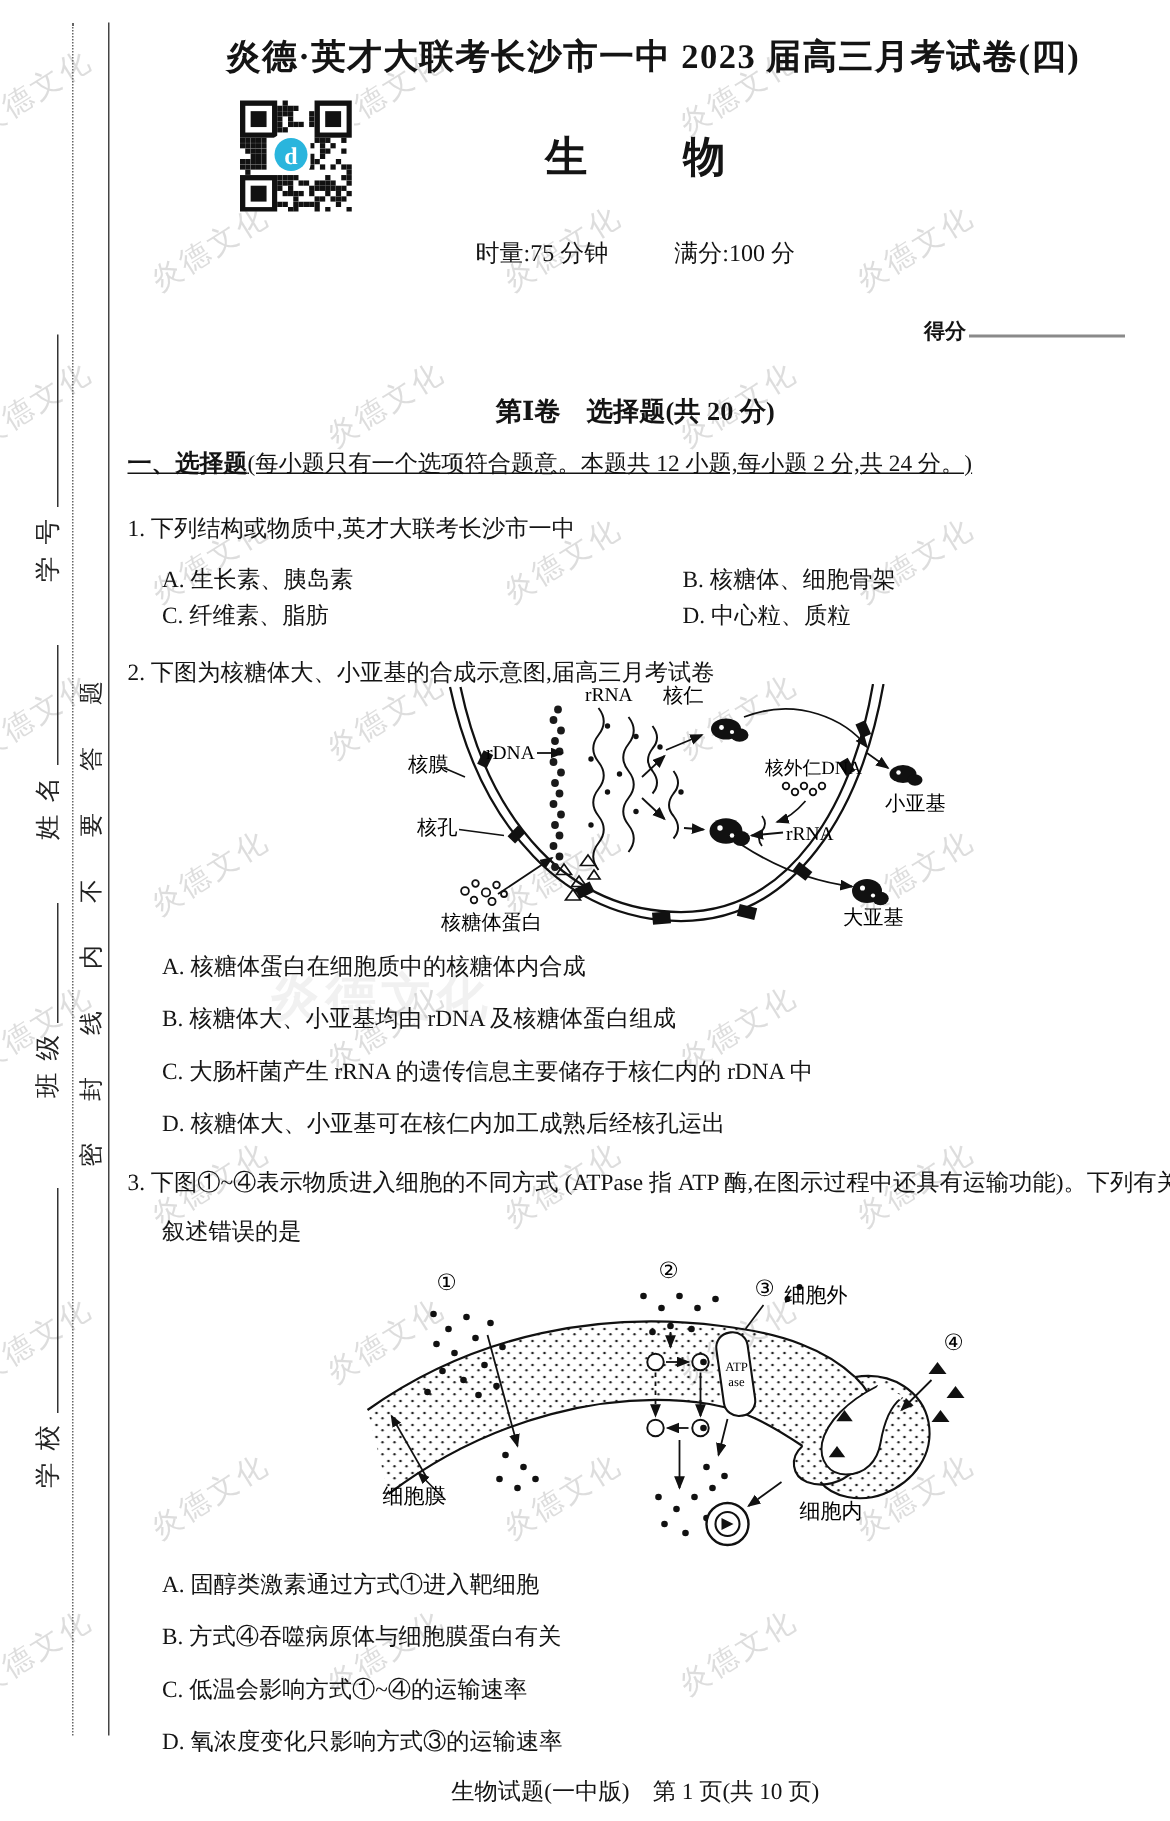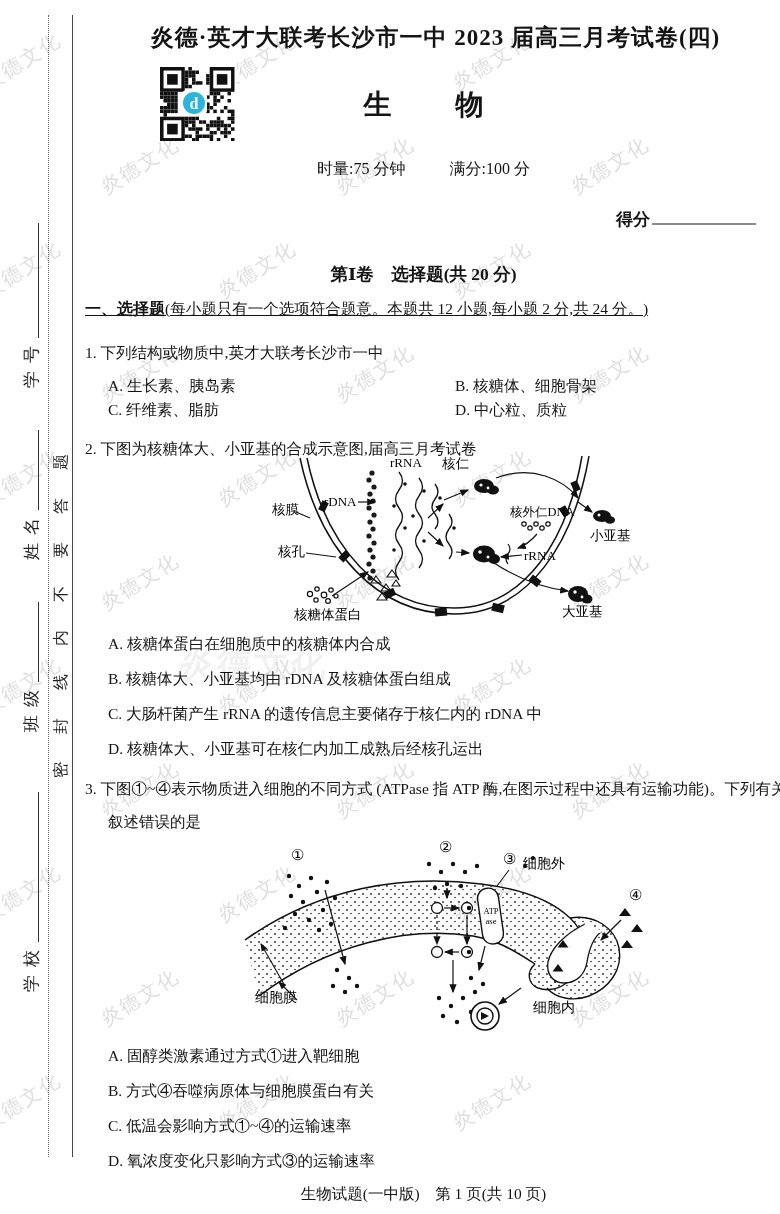--- a/index.html
+++ b/index.html
@@ -39,21 +39,21 @@
   }
   .qr{position:absolute;left:159px;top:66px;width:77px;height:75px;}
   .subject{
     position:absolute;left:72px;top:86px;width:703px;text-align:center;
     font-size:28px;font-weight:bold;letter-spacing:64px;padding-left:64px;box-sizing:border-box;
   }
   .meta-line{
     position:absolute;left:72px;top:159px;width:703px;display:flex;justify-content:center;gap:44px;
     font-size:16px;
   }
-  .score-block{position:absolute;left:616px;top:205px;font-size:17px;text-align:center;}
+  .score-block{position:absolute;left:616px;top:205px;font-size:14px;text-align:center;}
   .score-block .lbl{font-weight:bold;}
   .score-line{display:inline-block;width:104px;border-bottom:2px solid #8a8a8a;height:18px;margin-left:2px;}
   
   .part-title{
     position:absolute;left:72px;top:262px;width:703px;text-align:center;
     font-size:17.5px;font-weight:bold;
   }
   .instruction{position:absolute;left:85px;top:299px;width:690px;font-size:15.5px;text-decoration:underline;}
   .instruction b{font-size:16px;}
   

